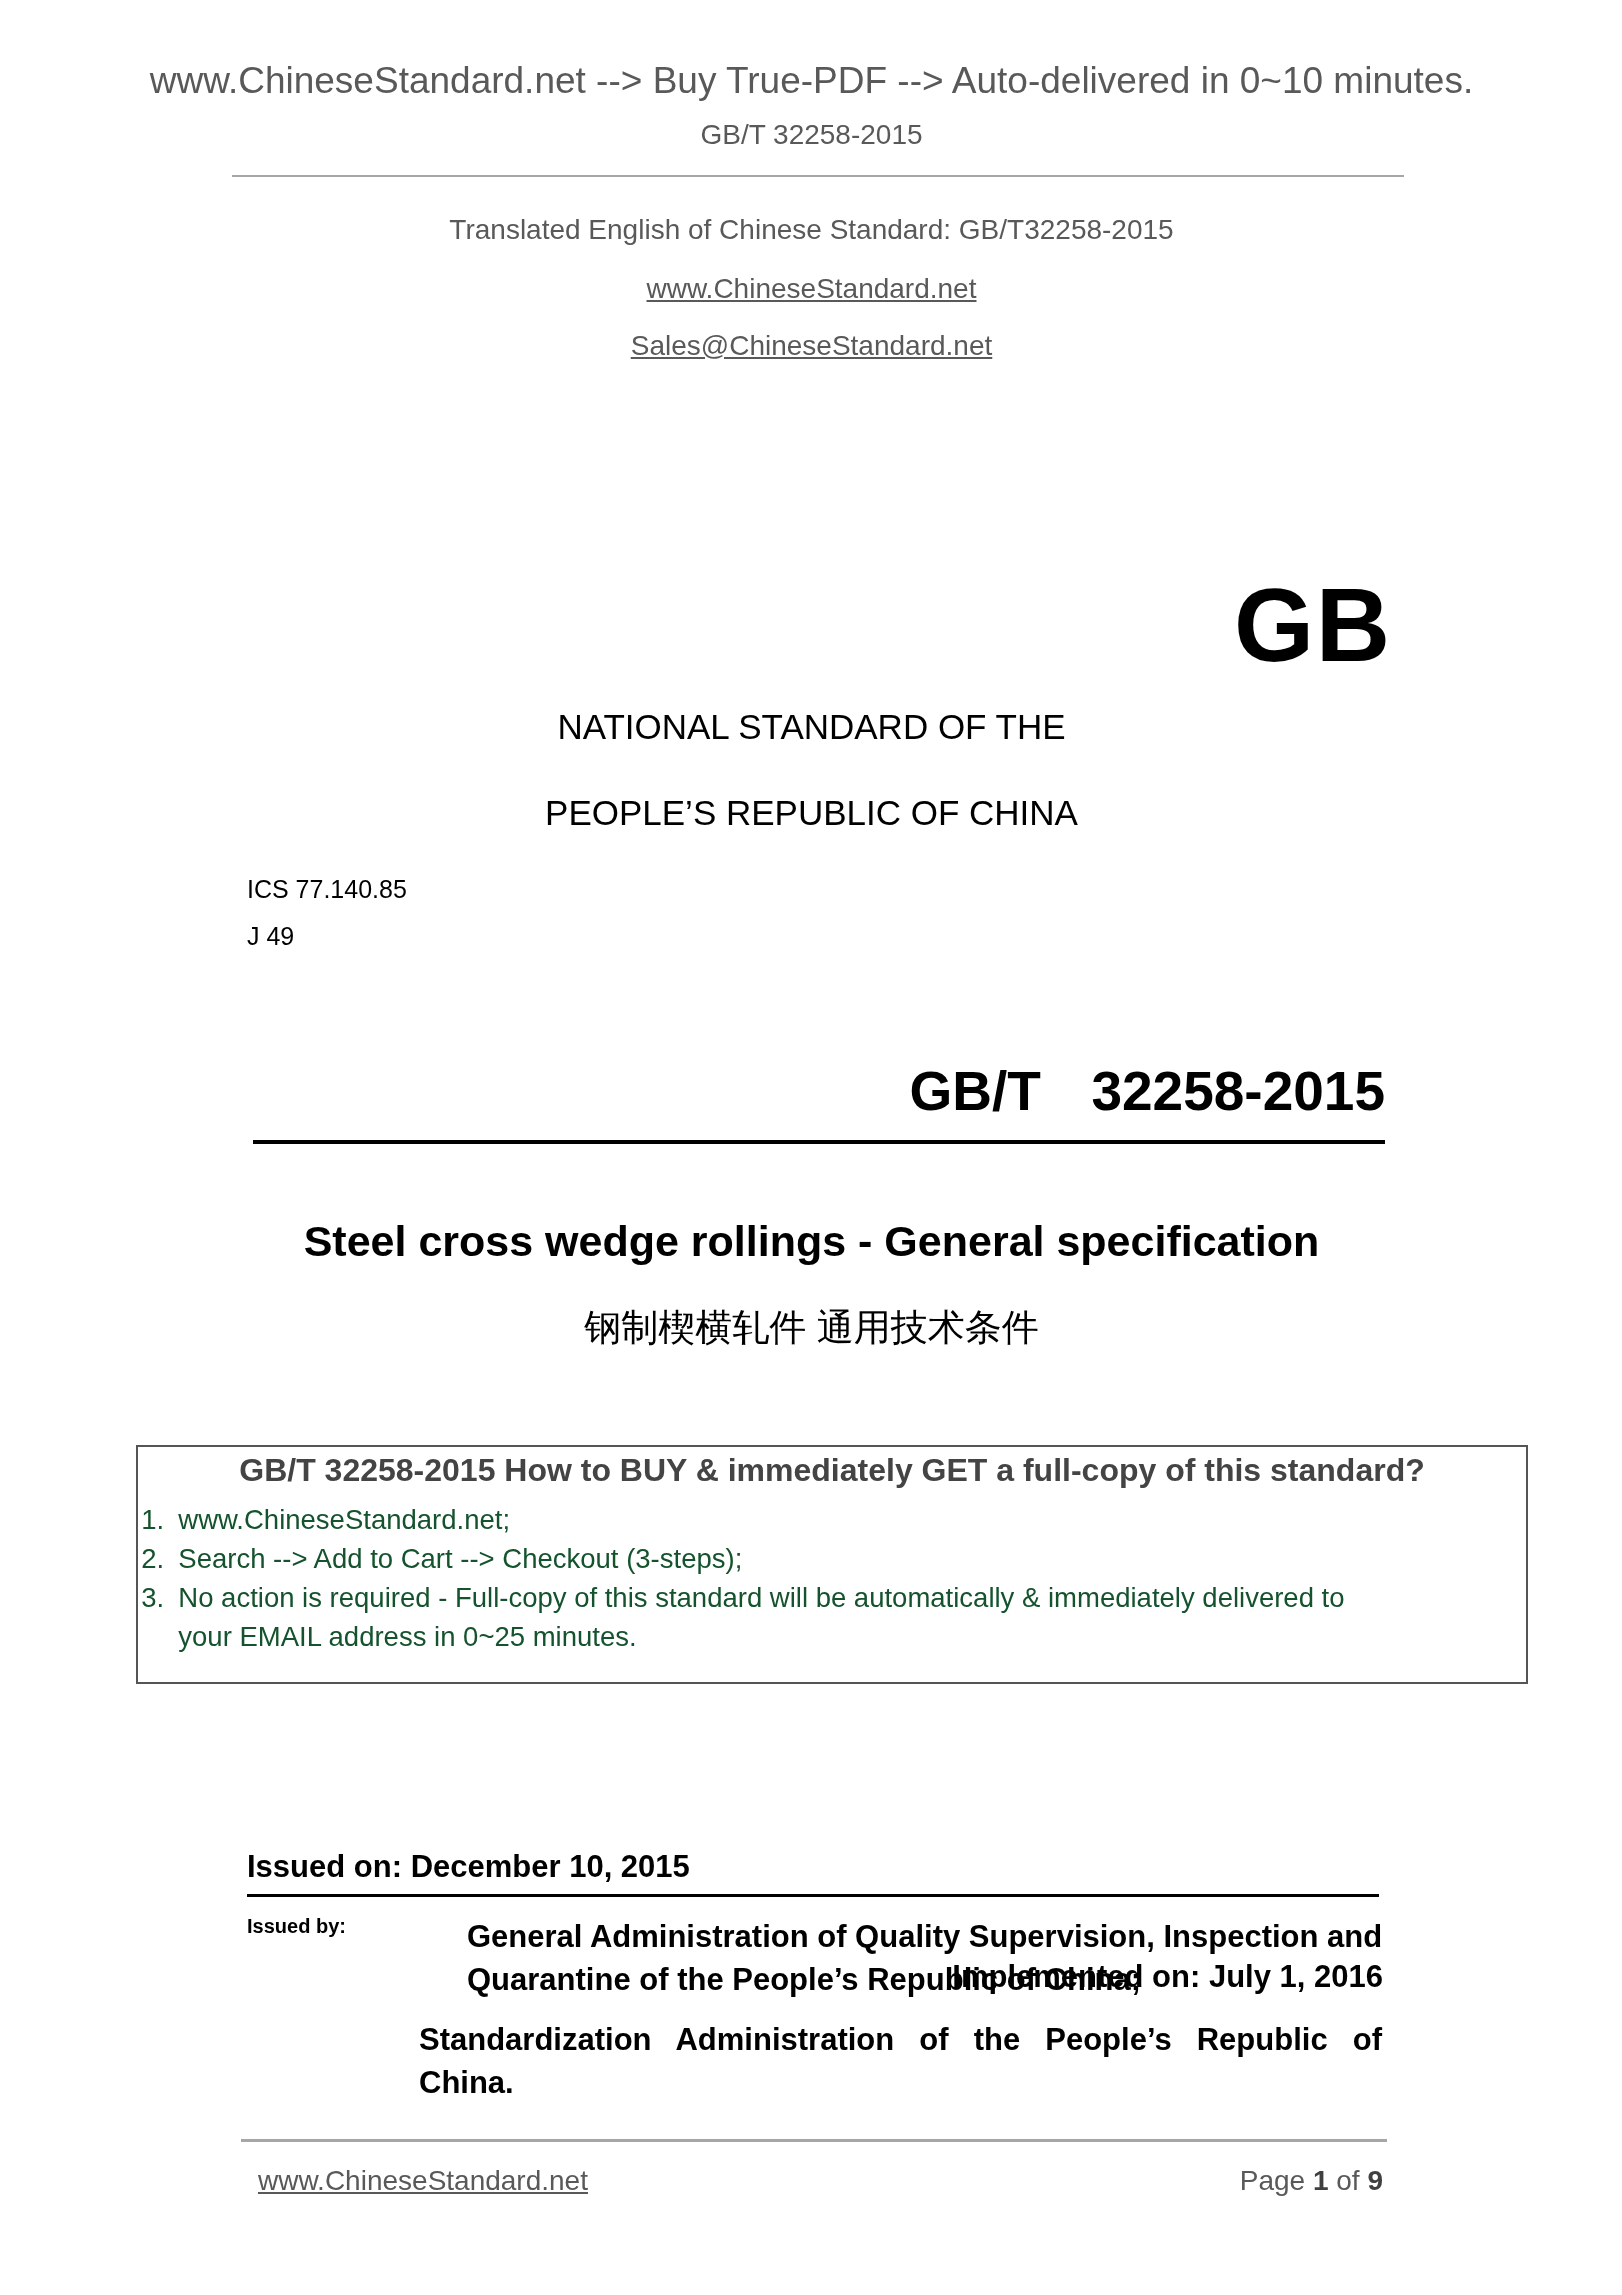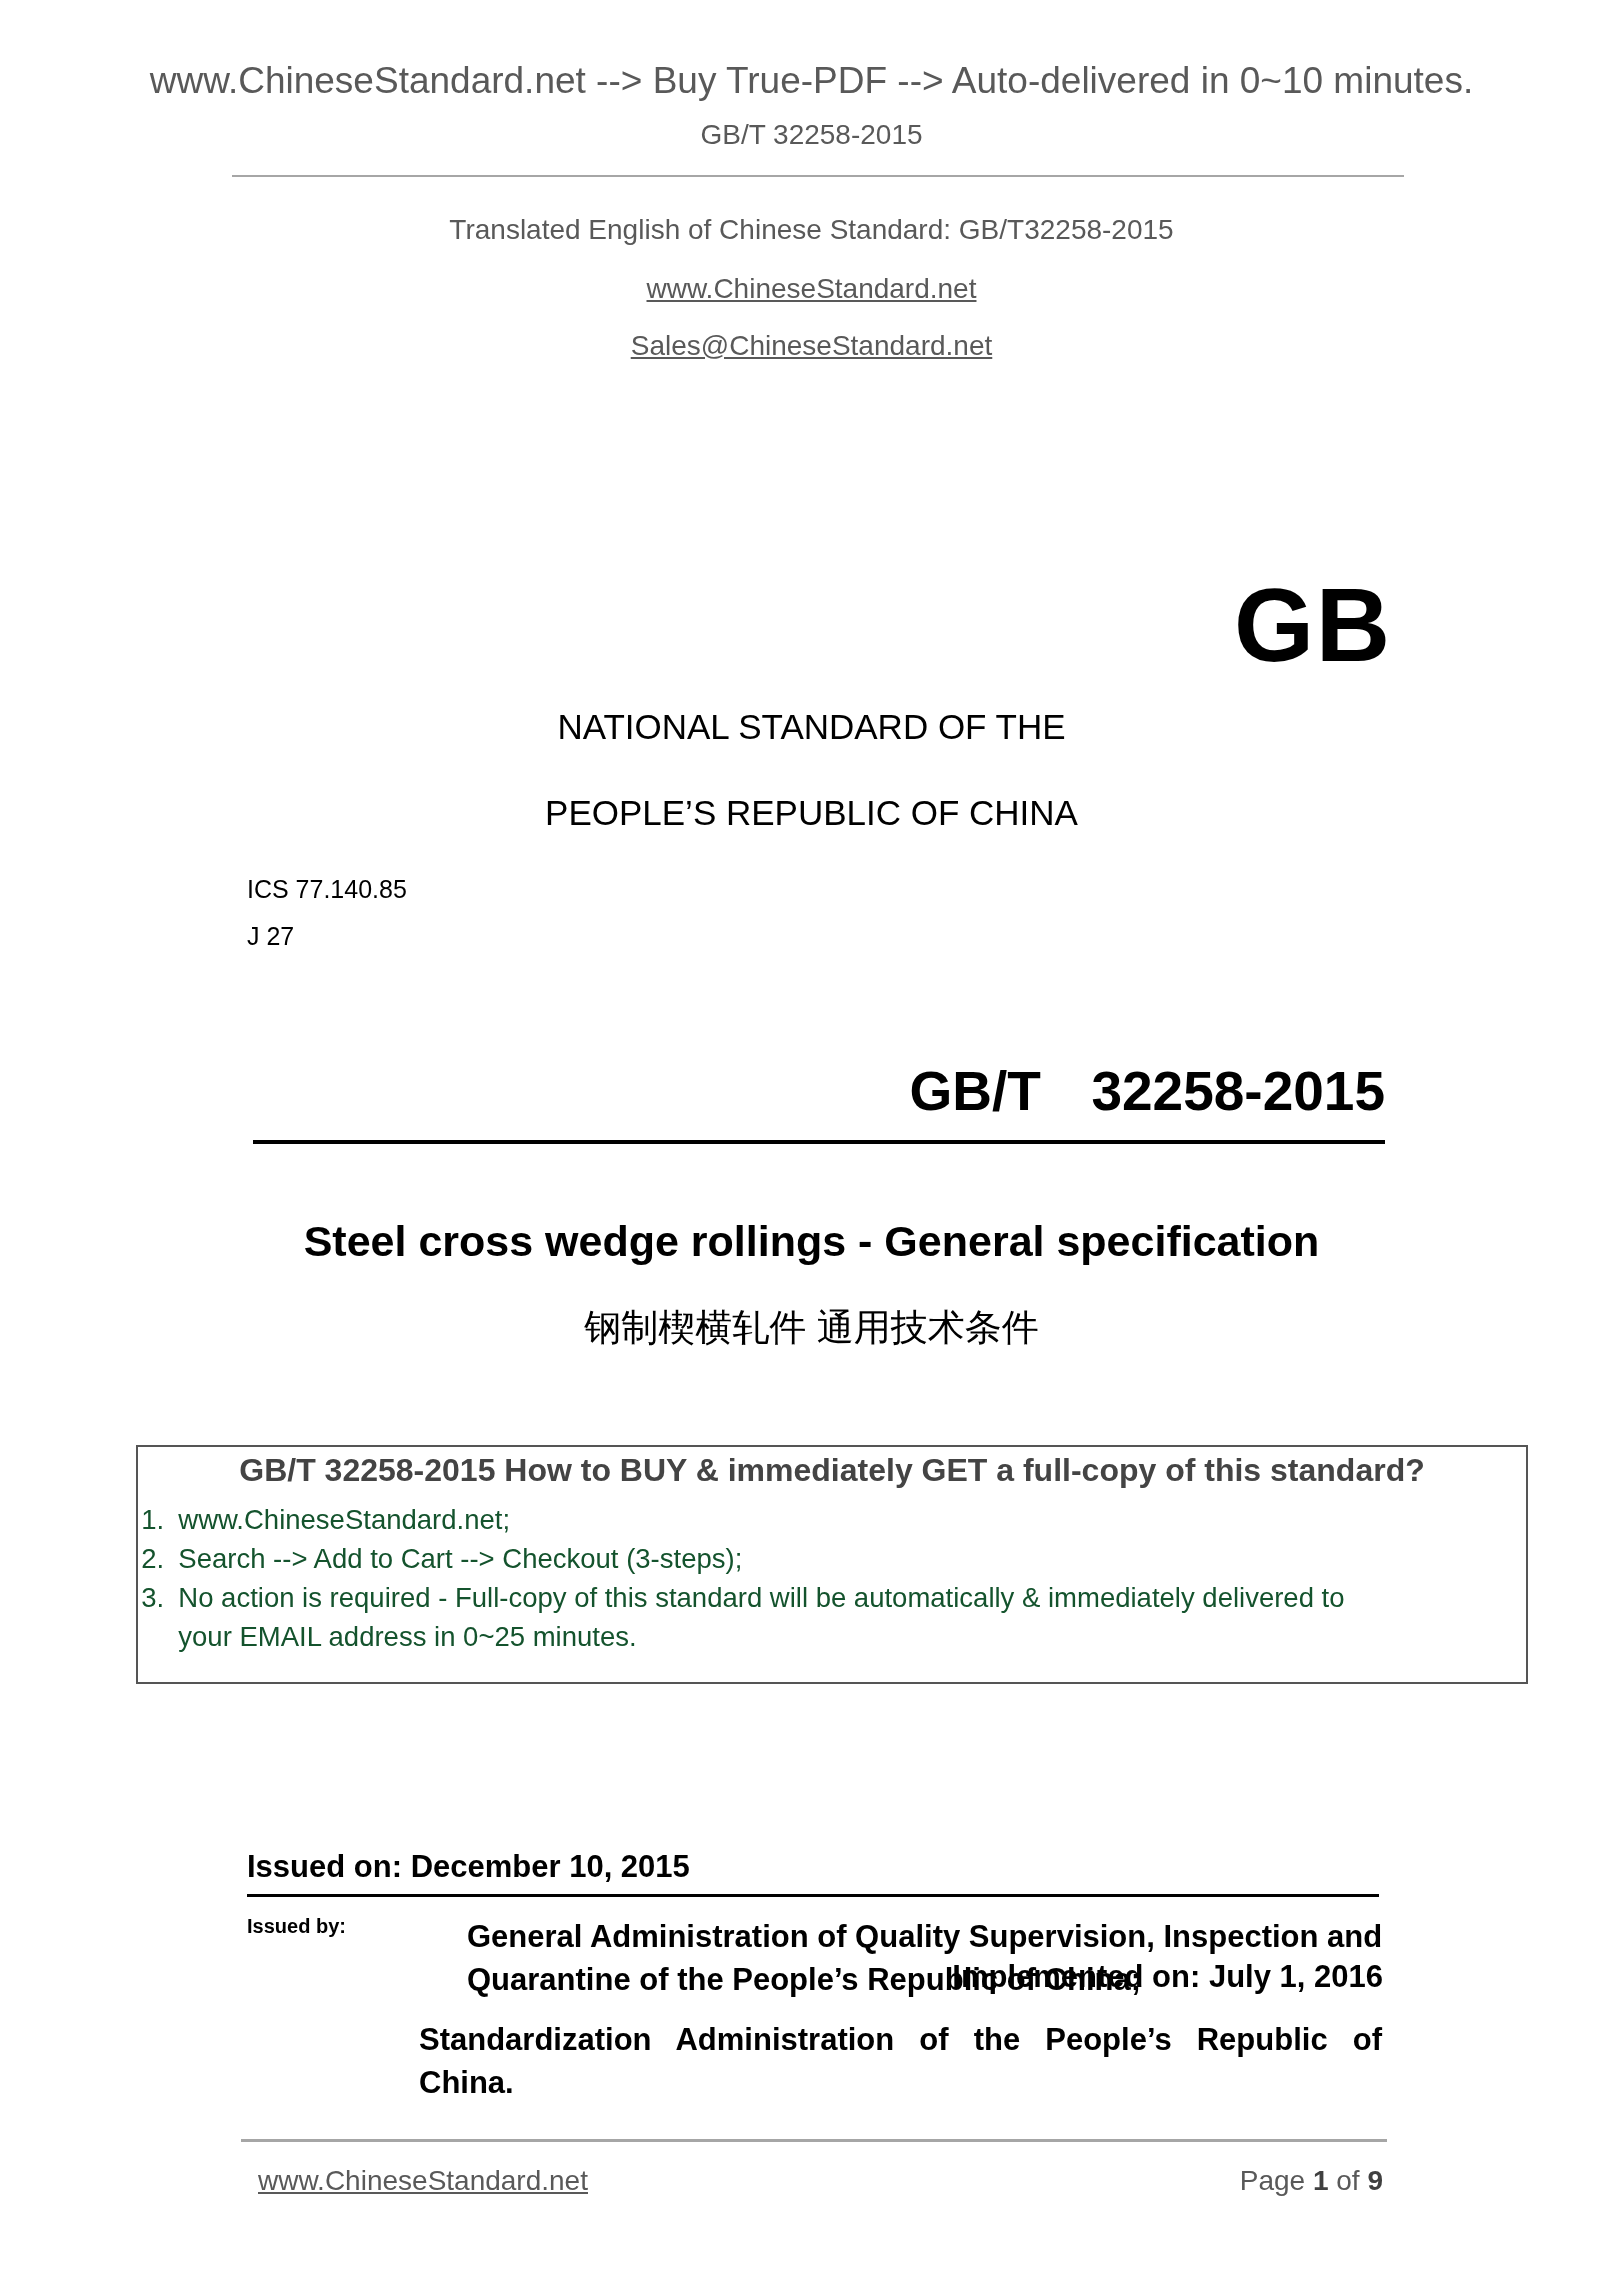--- a/index.html
+++ b/index.html
@@ -50,21 +50,21 @@
   <a class="lnk">www.ChineseStandard.net</a>
 </div>
 <div class="abs center link2">
   <a class="lnk">Sales@ChineseStandard.net</a>
 </div>
 
 <div class="abs gb">GB</div>
 <div class="abs center nat1">NATIONAL STANDARD OF THE</div>
 <div class="abs center nat2">PEOPLE’S REPUBLIC OF CHINA</div>
 <div class="abs ics">ICS 77.140.85</div>
-<div class="abs jcode">J 27</div>
+<div class="abs jcode">J 49</div>
 
 <div class="abs stdno" style="white-space:pre;">GB/T  32258-2015</div>
 <div class="abs stdrule"></div>
 
 <div class="abs center title">Steel cross wedge rollings - General specification</div>
 <div class="abs center cn">钢制楔横轧件 通用技术条件</div>
 
 <div class="abs buybox">
   <div class="buy-title">GB/T 32258-2015 How to BUY &amp; immediately GET a full-copy of this standard?</div>
   <div class="buy-item" style="top:57px;">

